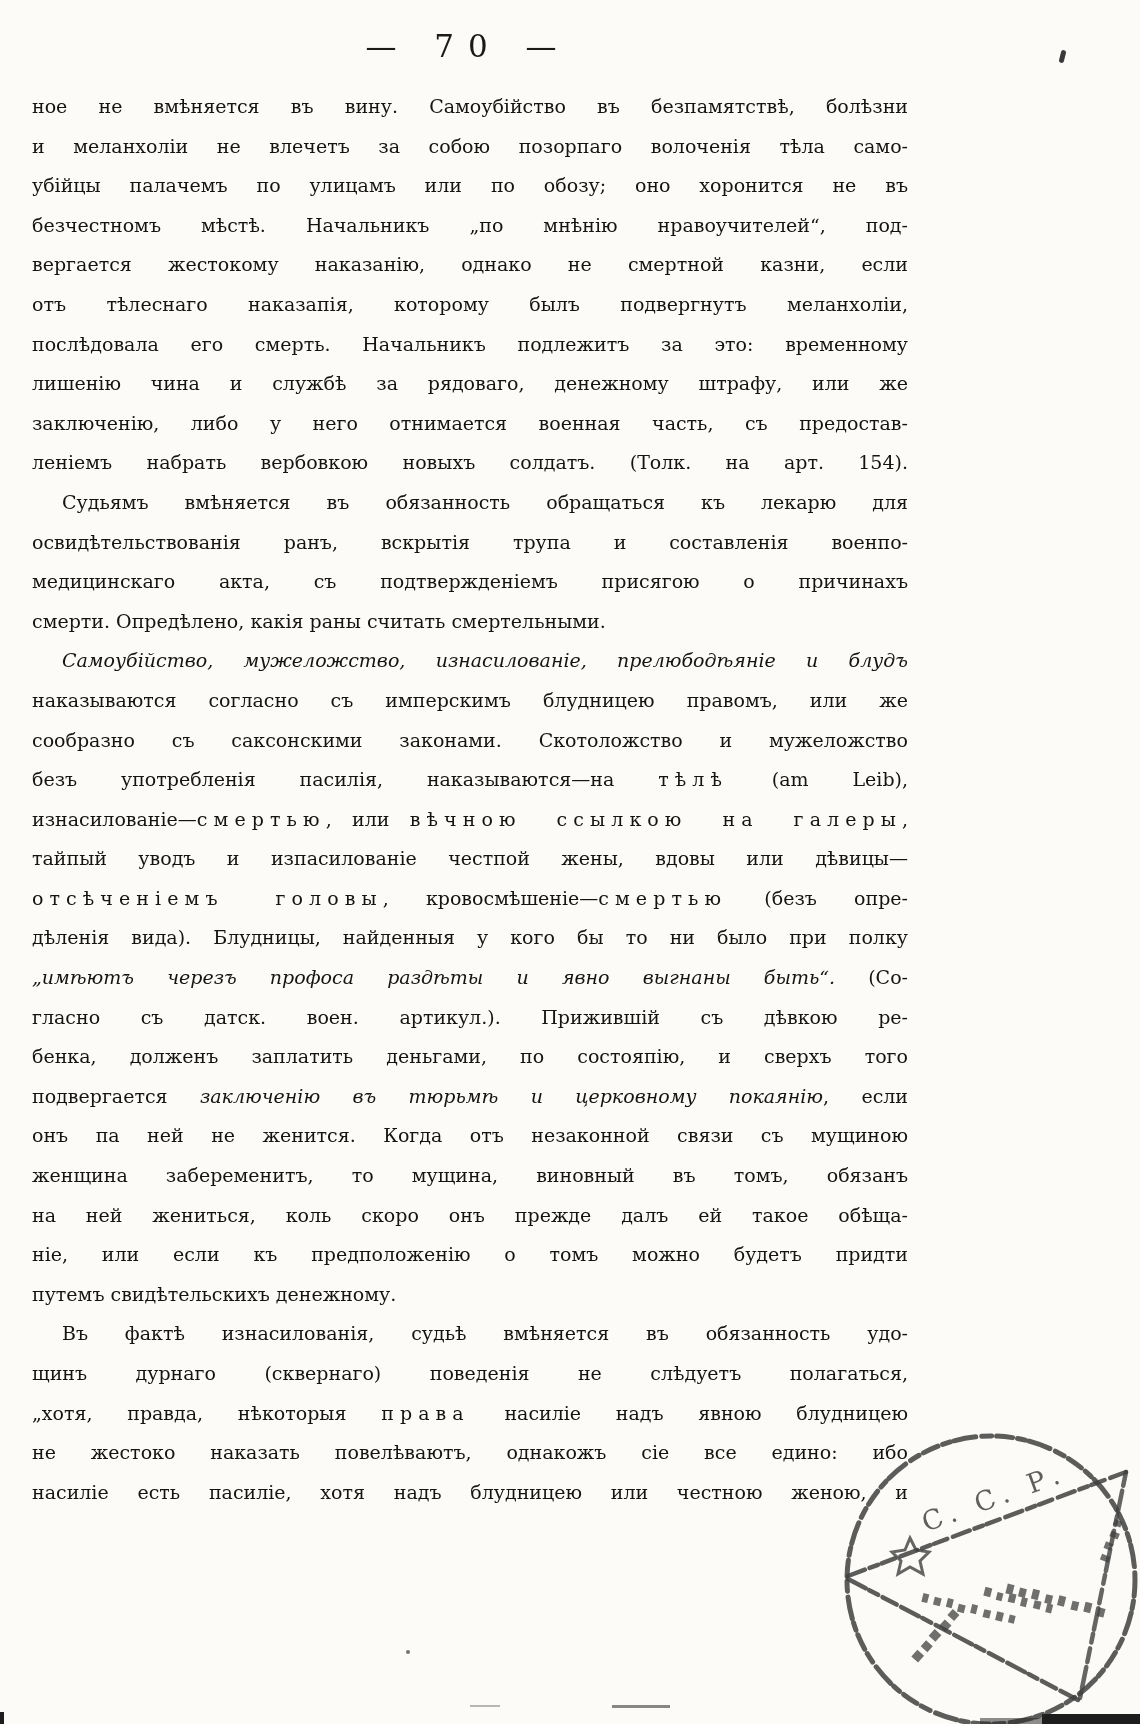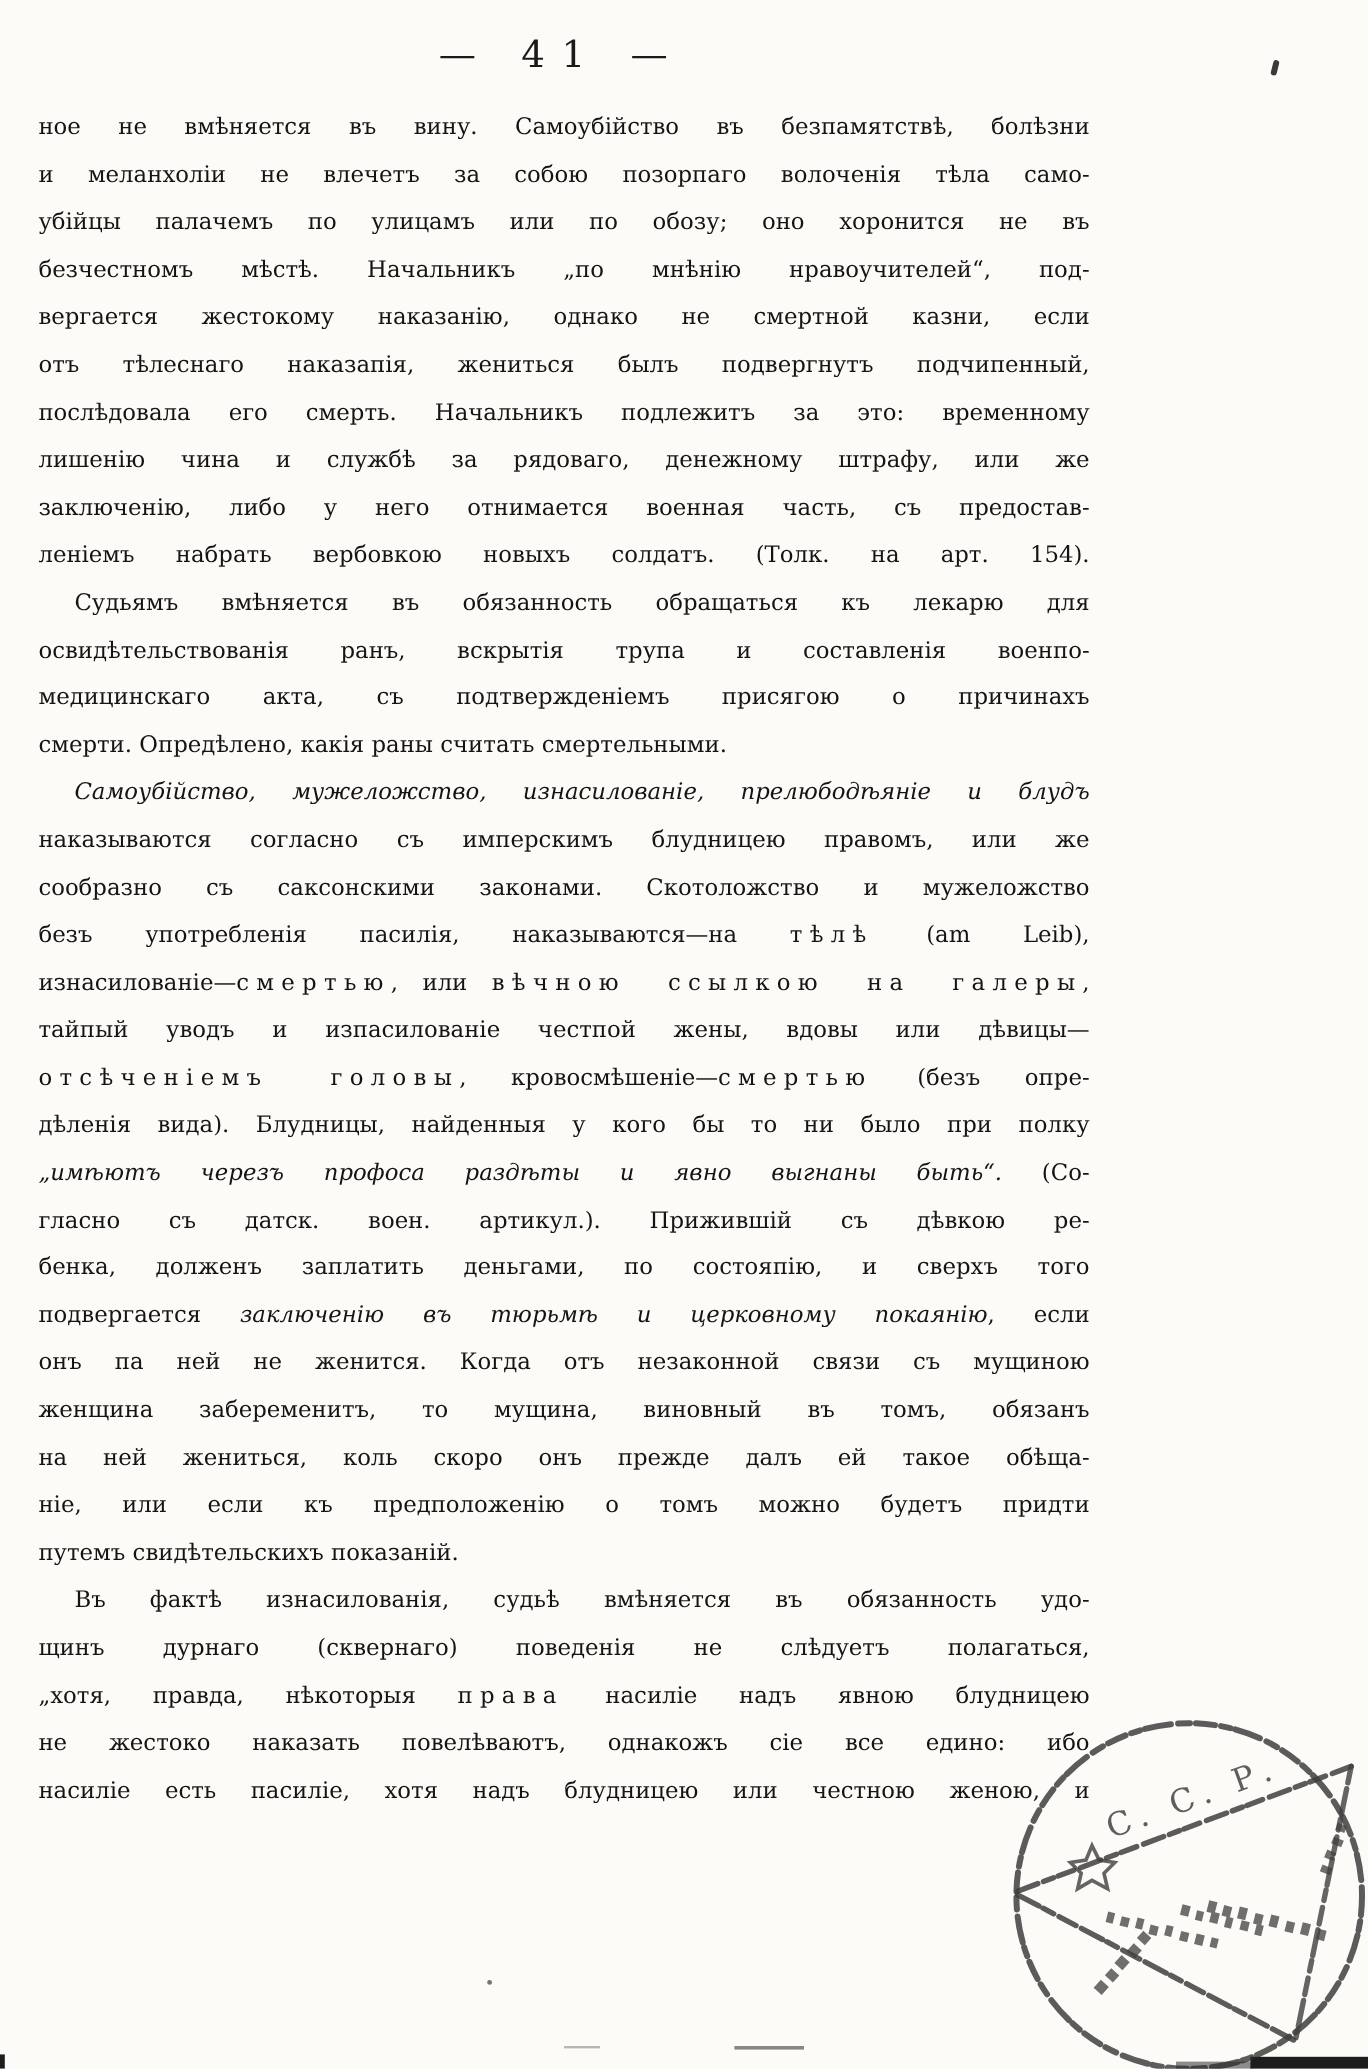--- a/index.html
+++ b/index.html
@@ -40,29 +40,29 @@
   .stamp{
     position:absolute;left:828px;top:1428px;width:320px;height:300px;
     opacity:.88;
   }
 </style>
 </head>
 <body>
 
 <div class="page">
 
-  <div class="page-header">— 41 —</div>
+  <div class="page-header">— 70 —</div>
 
   <div class="text-block">
       <div class="line"><span>ное не вмѣняется въ вину. Самоубійство въ безпамятствѣ, болѣзни</span></div>
       <div class="line"><span>и меланхоліи не влечетъ за собою позорпаго волоченія тѣла само-</span></div>
       <div class="line"><span>убійцы палачемъ по улицамъ или по обозу; оно хоронится не въ</span></div>
       <div class="line"><span>безчестномъ мѣстѣ. Начальникъ „по мнѣнію нравоучителей“, под-</span></div>
       <div class="line"><span>вергается жестокому наказанію, однако не смертной казни, если</span></div>
-      <div class="line"><span>отъ тѣлеснаго наказапія, жениться былъ подвергнутъ подчипенный,</span></div>
+      <div class="line"><span>отъ тѣлеснаго наказапія, которому былъ подвергнутъ меланхоліи,</span></div>
       <div class="line"><span>послѣдовала его смерть. Начальникъ подлежитъ за это: временному</span></div>
       <div class="line"><span>лишенію чина и службѣ за рядоваго, денежному штрафу, или же</span></div>
       <div class="line"><span>заключенію, либо у него отнимается военная часть, съ предостав-</span></div>
       <div class="line"><span>леніемъ набрать вербовкою новыхъ солдатъ. (Толк. на арт. 154).</span></div>
       <div class="line ind"><span>Судьямъ вмѣняется въ обязанность обращаться къ лекарю для</span></div>
       <div class="line"><span>освидѣтельствованія ранъ, вскрытія трупа и составленія военпо-</span></div>
       <div class="line"><span>медицинскаго акта, съ подтвержденіемъ присягою о причинахъ</span></div>
       <div class="line end"><span>смерти. Опредѣлено, какія раны считать смертельными.</span></div>
       <div class="line ind"><span class="it">Самоубійство, мужеложство, изнасилованіе, прелюбодѣяніе и блудъ</span></div>
       <div class="line"><span>наказываются согласно съ имперскимъ блудницею правомъ, или же</span></div>
@@ -73,21 +73,21 @@
       <div class="line"><span class="sp">отсѣченіемъ головы</span><span>, кровосмѣшеніе—</span><span class="sp">смертью</span><span> (безъ опре-</span></div>
       <div class="line"><span>дѣленія вида). Блудницы, найденныя у кого бы то ни было при полку</span></div>
       <div class="line"><span class="it">„имѣютъ черезъ профоса раздѣты и явно выгнаны быть“.</span><span> (Со-</span></div>
       <div class="line"><span>гласно съ датск. воен. артикул.). Прижившій съ дѣвкою ре-</span></div>
       <div class="line"><span>бенка, долженъ заплатить деньгами, по состояпію, и сверхъ того</span></div>
       <div class="line"><span>подвергается </span><span class="it">заключенію въ тюрьмѣ и церковному покаянію</span><span>, если</span></div>
       <div class="line"><span>онъ па ней не женится. Когда отъ незаконной связи съ мущиною</span></div>
       <div class="line"><span>женщина забеременитъ, то мущина, виновный въ томъ, обязанъ</span></div>
       <div class="line"><span>на ней жениться, коль скоро онъ прежде далъ ей такое обѣща-</span></div>
       <div class="line"><span>ніе, или если къ предположенію о томъ можно будетъ придти</span></div>
-      <div class="line end"><span>путемъ свидѣтельскихъ показаній.</span></div>
+      <div class="line end"><span>путемъ свидѣтельскихъ денежному.</span></div>
       <div class="line ind"><span>Въ фактѣ изнасилованія, судьѣ вмѣняется въ обязанность удо-</span></div>
       <div class="line"><span>щинъ дурнаго (сквернаго) поведенія не слѣдуетъ полагаться,</span></div>
       <div class="line"><span>„хотя, правда, нѣкоторыя </span><span class="sp">права</span><span> насиліе надъ явною блудницею</span></div>
       <div class="line"><span>не жестоко наказать повелѣваютъ, однакожъ сіе все едино: ибо</span></div>
       <div class="line"><span>насиліе есть пасиліе, хотя надъ блудницею или честною женою, и</span></div>
     </div>
 
   <div class="speck apostrophe" style="left:1060px;top:50px;"></div>
   <div class="speck" style="left:406px;top:1650px;width:4px;height:4px;border-radius:2px;opacity:.7;"></div>
   <div class="speck" style="left:470px;top:1705px;width:30px;height:2px;opacity:.35;"></div>

